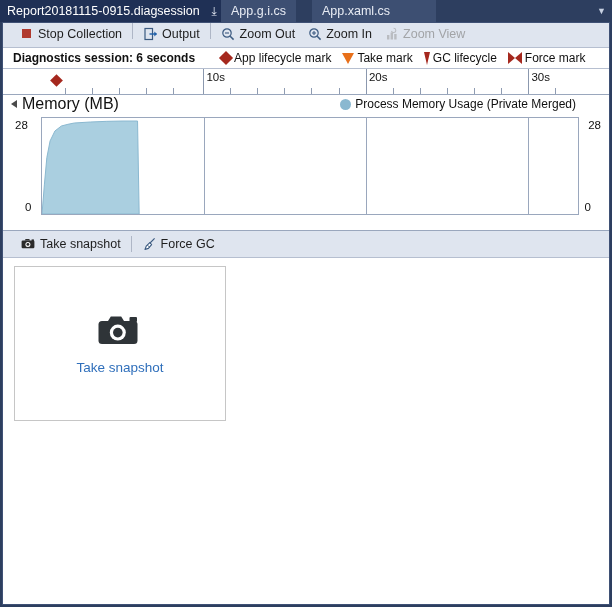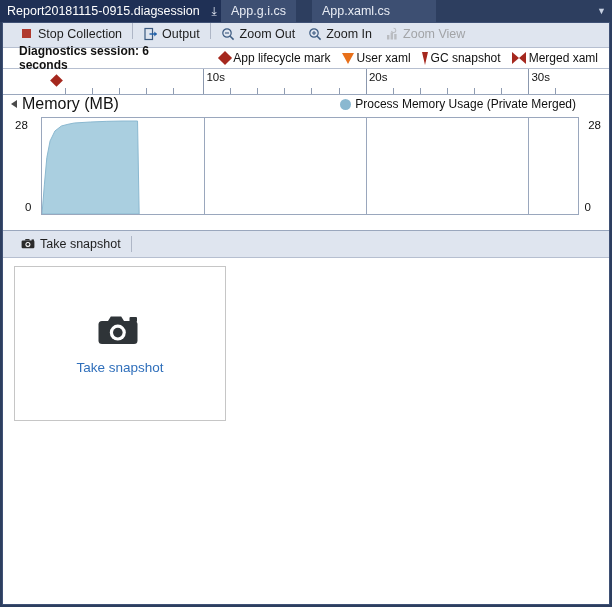--- a/index.html
+++ b/index.html
@@ -86,21 +86,21 @@
   }
   .stop-sq{width:9px;height:9px;background:#b03a2e;}
 
   
   .sessionbar{
     position:relative;height:21px;
     background:#ffffff;
     border-bottom:1px solid #b6bfd0;
     display:flex;align-items:center;
     box-sizing:border-box;
-    padding-left:16px;
+    padding-left:10px;
   }
   .session-text{font-weight:bold;font-size:12px;color:#111;}
   .legend-group{
     display:flex;margin-left:26px;
   }
   .legend-item{
     display:flex;align-items:center;margin-right:11px;white-space:nowrap;
     font-size:12px;color:#111;
   }
   .legend-item .lbl{margin-left:3px;}
@@ -322,31 +322,31 @@
 
       <div class="legend-group">
 
         <div class="legend-item">
           <span class="mk-diamond"></span>
           <span class="lbl">App lifecycle mark</span>
         </div>
 
         <div class="legend-item">
           <span class="mk-tri-down"></span>
-          <span class="lbl">User xaml</span>
+          <span class="lbl">Take mark</span>
         </div>
 
         <div class="legend-item">
           <span class="mk-gc"></span>
-          <span class="lbl">GC snapshot</span>
+          <span class="lbl">GC lifecycle</span>
         </div>
 
         <div class="legend-item">
           <span class="mk-merged"></span>
-          <span class="lbl">Merged xaml</span>
+          <span class="lbl">Force mark</span>
         </div>
 
       </div>
     </div>
 
     <div class="ruler">
       <div class="ruler-track" id="ruler-track">
           <div class="ruler-tick" style="left: 4.5%;"></div>
           <div class="ruler-tick" style="left: 9.5%;"></div>
           <div class="ruler-tick" style="left: 14.5%;"></div>
@@ -409,20 +409,30 @@
             <rect x="10.6" y="2.4" width="2.3" height="1.6" fill="#2b2b2b"></rect>
             <circle cx="6.9" cy="7.4" r="2.5" fill="#ffffff"></circle>
             <circle cx="6.9" cy="7.4" r="1.45" fill="#2b2b2b"></circle>
           </svg>
         </span>
         <span>Take snapshot</span>
       </div>
 
       <div class="tb-sep"></div>
 
+      <div class="snap-btn">
+        <span class="tb-ico">
+          <svg width="15" height="14" viewBox="0 0 15 14">
+            <path d="M12.6 1.4 L7.4 6.6" stroke="#3b5a80" stroke-width="1.2" fill="none"></path>
+            <path d="M7.8 5.6 L4.2 9.2 L3.0 12.4 L6.4 11.4 L9.6 7.6 Z" fill="#ffffff" stroke="#3b5a80" stroke-width="1.1" stroke-linejoin="round"></path>
+            <path d="M5.3 8.1 L7.9 10.4" stroke="#3b5a80" stroke-width="0.9"></path>
+          </svg>
+        </span>
+        <span>Force GC</span>
+      </div>
     </div>
 
     <div class="snapbody">
       <div class="snapcard">
         <span class="cam-big">
           <svg width="46" height="36" viewBox="0 0 46 36">
             <rect x="1.5" y="9" width="39" height="23" rx="3.5" fill="#2f3438"></rect>
             <path d="M11 9 L13.8 4.6 H24.2 L27 9 Z" fill="#2f3438"></path>
             <rect x="32.5" y="5" width="7.5" height="5" rx="1" fill="#2f3438"></rect>
             <circle cx="20.8" cy="20.6" r="8" fill="#ffffff"></circle>

